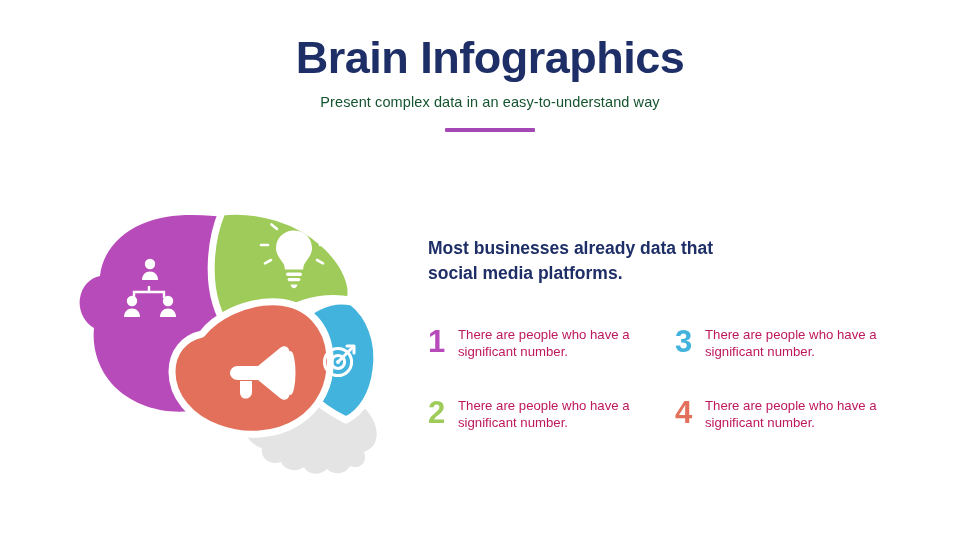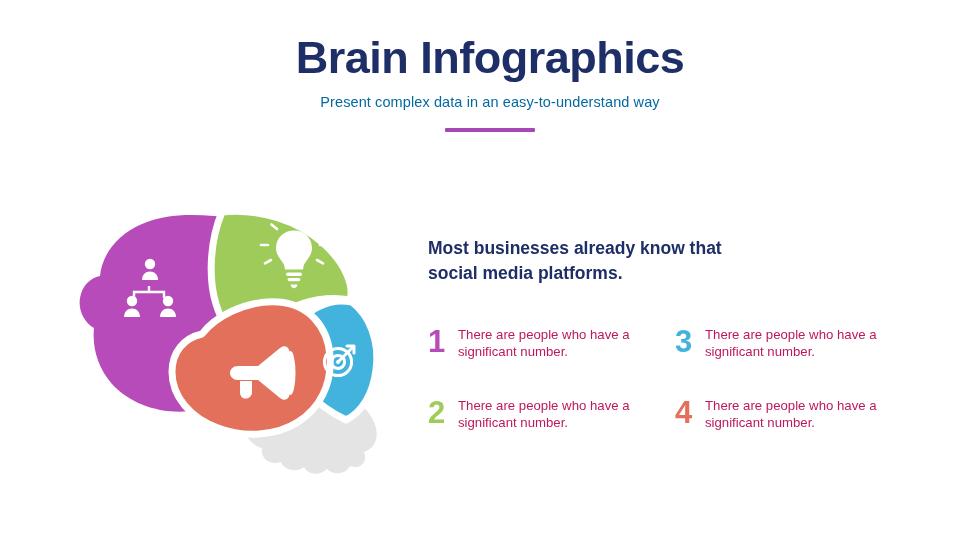--- a/index.html
+++ b/index.html
@@ -31,21 +31,21 @@
   .slide-title {
     font-size: 45px;
     font-weight: bold;
     color: #1e2e66;
     letter-spacing: -0.5px;
     line-height: 1.08;
     margin: 0;
   }
   .slide-subtitle {
     font-size: 14.5px;
-    color: #0369a1;
+    color: #14532d;
     margin: 11px 0 0 0;
     font-weight: 400;
     letter-spacing: 0.1px;
   }
   .title-divider {
     width: 90px;
     height: 4px;
     background: #a348b5;
     margin: 18px auto 0 auto;
     border-radius: 1px;
@@ -210,21 +210,21 @@
                  C 171 180, 168 176.5, 168 173 C 168 169.5, 171 166, 176 166 Z"></path>
         <path d="M178 181 L 190 181 L 190 192 C 190 196, 187 198.6, 183.5 198.6
                  C 180 198.6, 178 196, 178 192 Z"></path>
         <ellipse cx="228.5" cy="173" rx="5" ry="22" fill="#ffffff"></ellipse>
       </g>
 
     </svg>
   </div>
 
   <div class="content">
-    <div class="content-heading">Most businesses already know that social media platforms.</div>
+    <div class="content-heading">Most businesses already data that social media platforms.</div>
 
     <div class="items-grid">
 
       <div class="item">
         <div class="item-num" style="color:#b84bba;">1</div>
         <div class="item-text">There are people who have a significant number.</div>
       </div>
 
       <div class="item">
         <div class="item-num" style="color:#42b3dc;">3</div>

